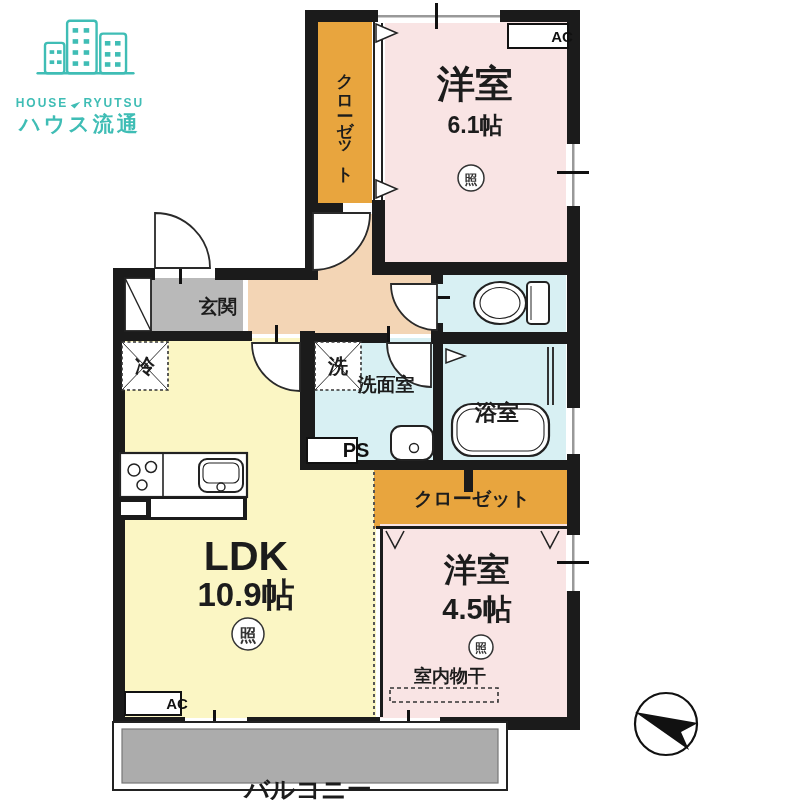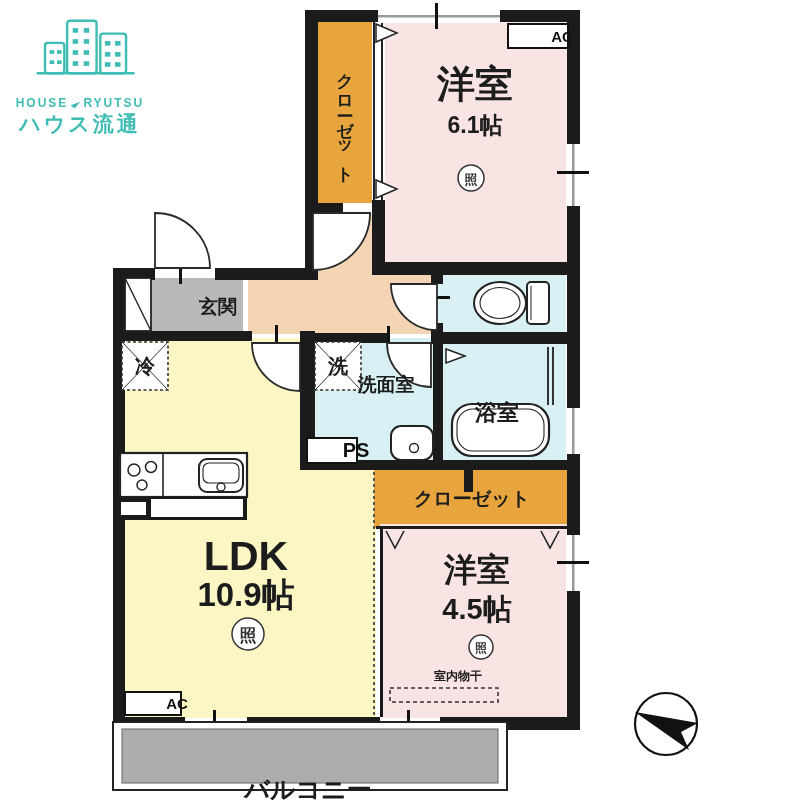--- a/index.html
+++ b/index.html
@@ -220,21 +220,21 @@
   <div class="lbl" style="left:497px;top:374px;font-size:22px;margin-top:39px;">浴室</div>
 
   <div class="lbl" style="left:246px;top:556px;font-size:41px;text-align:center;">LDK</div>
   <div class="lbl" style="left:246px;top:594px;font-size:33px;">10.9帖</div>
   <div class="lbl light" style="left:248px;top:635px;font-size:17px;">照</div>
 
   <div class="lbl" style="left:472px;top:498px;font-size:19px;">クローゼット</div>
   <div class="lbl" style="left:477px;top:569px;font-size:33px;">洋室</div>
   <div class="lbl" style="left:477px;top:609px;font-size:29px;">4.5帖</div>
   <div class="lbl light" style="left:481px;top:648px;font-size:12px;">照</div>
-  <div class="lbl" style="left:450px;top:676px;font-size:12px;margin-left:8px;">室内物干</div>
+  <div class="lbl" style="left:450px;top:676px;font-size:18px;">室内物干</div>
 
   <div class="lbl" style="left:308px;top:757px;font-size:25px;margin-top:32px;">バルコニー</div>
 
   <div class="box-lbl" style="left:507px;top:23px;width:62px;height:26px;font-size:15px;">AC</div>
   <div class="box-lbl" style="left:124px;top:691px;width:58px;height:25px;font-size:15px;">AC</div>
   <div class="box-lbl" style="left:306px;top:437px;width:34px;height:27px;font-size:20px;">PS</div>
 
 </div>
 
 </body></html>

